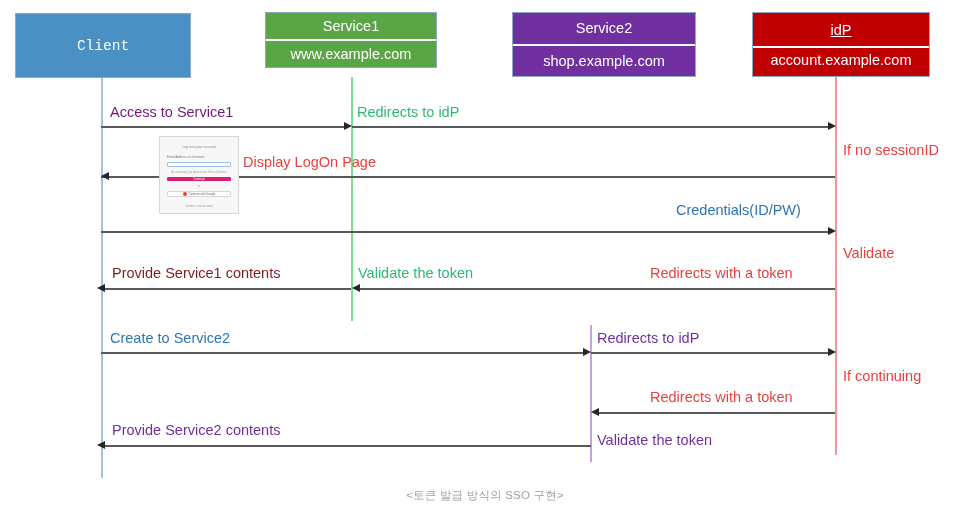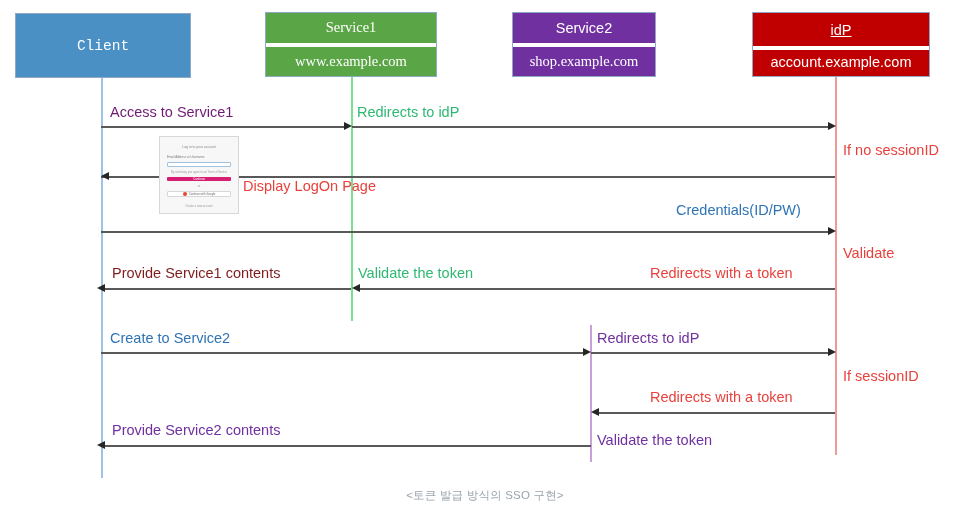--- a/index.html
+++ b/index.html
@@ -30,21 +30,21 @@
   .actor .a-host {
     color: #ffffff;
     text-align: center;
     white-space: nowrap;
     overflow: hidden;
     display: flex;
     align-items: center;
     justify-content: center;
   }
   .actor .a-name { font-size: 14.5px; }
-  .actor .a-host { font-size: 14.5px; border-top: 4px solid #ffffff; }
+  .actor .a-host { font-size: 14.5px; border-top: 2px solid #ffffff; }
   .actor.single .a-name { flex: 1; font-family: Liberation Mono, monospace; }
 
   
   .lifeline {
     position: absolute;
     width: 2px;
   }
 
   
   .msg-line {
@@ -156,28 +156,28 @@
 </style>
 </head>
 <body>
 
 <div id="canvas">
 
   <div class="actor single" style="left:15px; top:13px; width:176px; height:65px; background:#4a90c4;">
     <div class="a-name">Client</div>
   </div>
 
-  <div class="actor" style="left:265px; top:12px; width:172px; height:65px; background:#5aa545;font-family:Liberation Serif, serif;">
+  <div class="actor" style="left:265px; top:12px; width:172px; height:56px; background:#5aa545;">
     <div class="a-name" style="height:33px;">Service1</div>
     <div class="a-host" style="height:32px;">www.example.com</div>
   </div>
 
-  <div class="actor" style="left:512px; top:12px; width:144px; height:65px; background:#7030a0;">
+  <div class="actor" style="left:512px; top:12px; width:184px; height:65px; background:#7030a0;">
     <div class="a-name" style="height:33px;">Service2</div>
-    <div class="a-host" style="height:32px;font-family:Liberation Serif, serif;">shop.example.com</div>
+    <div class="a-host" style="height:32px;">shop.example.com</div>
   </div>
 
   <div class="actor" style="left:752px; top:12px; width:178px; height:65px; background:#c00000;">
     <div class="a-name" style="height:33px;text-decoration:underline;">idP</div>
     <div class="a-host" style="height:24px;">account.example.com</div>
   </div>
 
   <div class="lifeline" style="left:101px; top:78px; height:400px; background:#9dc3e6;"></div>
   <div class="lifeline" style="left:351px; top:77px; height:244px; background:#78e08f;"></div>
   <div class="lifeline" style="left:590px; top:325px; height:137px; background:#c9a0dc;"></div>
@@ -188,21 +188,21 @@
   <div class="label" style="left:110px; top:105px; color:#701a75;">Access to Service1</div>
 
   <div class="msg-line" style="left:352px; top:126px; width:478px;"></div>
   <div class="arrow-head right" style="left:828px; top:121.5px;"></div>
   <div class="label" style="left:357px; top:105px; color:#2eb872;">Redirects to idP</div>
 
   <div class="label" style="left:843px; top:143px; color:#e8413c;">If no sessionID</div>
 
   <div class="msg-line" style="left:101px; top:176px; width:734px;"></div>
   <div class="arrow-head left" style="left:101px; top:171.5px;"></div>
-  <div class="label" style="left:243px; top:155px; color:#e8413c;margin-top:24px;">Display LogOn Page</div>
+  <div class="label" style="left:243px; top:155px; color:#e8413c;">Display LogOn Page</div>
 
   <div class="logon-card" style="left:159px; top:136px; width:80px; height:78px;">
     <div class="lc-title">Log in to your account</div>
     <div class="lc-flabel">Email Address or Username</div>
     <div class="lc-input"></div>
     <div class="lc-hint">By continuing, you agree to our Terms of Service</div>
     <div class="lc-primary">Continue</div>
     <div class="lc-or">or</div>
     <div class="lc-google">
       <span class="lc-gmark"></span>
@@ -228,21 +228,21 @@
   <div class="label" style="left:112px; top:266px; color:#7f1d1d;">Provide Service1 contents</div>
 
   <div class="msg-line" style="left:101px; top:352px; width:484px;"></div>
   <div class="arrow-head right" style="left:583px; top:347.5px;"></div>
   <div class="label" style="left:110px; top:331px; color:#2e74b5;">Create to Service2</div>
 
   <div class="msg-line" style="left:591px; top:352px; width:239px;"></div>
   <div class="arrow-head right" style="left:828px; top:347.5px;"></div>
   <div class="label" style="left:597px; top:331px; color:#7030a0;">Redirects to idP</div>
 
-  <div class="label" style="left:843px; top:369px; color:#e8413c;">If sessionID</div>
+  <div class="label" style="left:843px; top:369px; color:#e8413c;">If continuing</div>
 
   <div class="msg-line" style="left:598px; top:412px; width:237px;"></div>
   <div class="arrow-head left" style="left:591px; top:407.5px;"></div>
   <div class="label" style="left:650px; top:390px; color:#e8413c;">Redirects with a token</div>
 
   <div class="msg-line" style="left:101px; top:445px; width:490px;"></div>
   <div class="arrow-head left" style="left:97px; top:440.5px;"></div>
   <div class="label" style="left:112px; top:423px; color:#7030a0;">Provide Service2 contents</div>
 
   <div class="label" style="left:597px; top:433px; color:#7030a0;">Validate the token</div>

